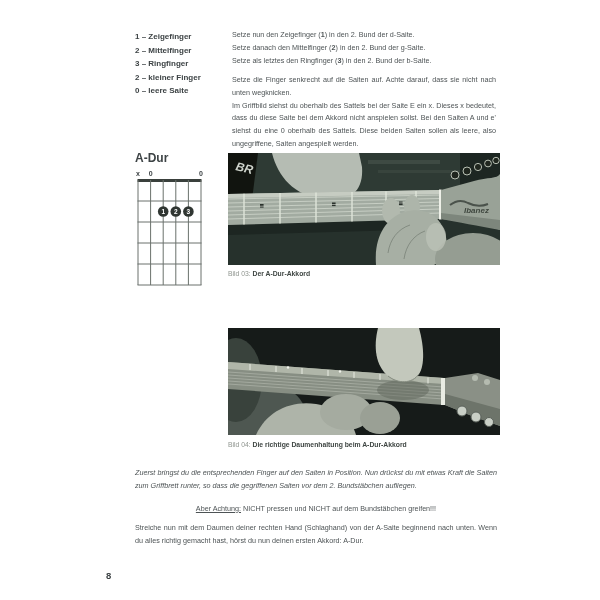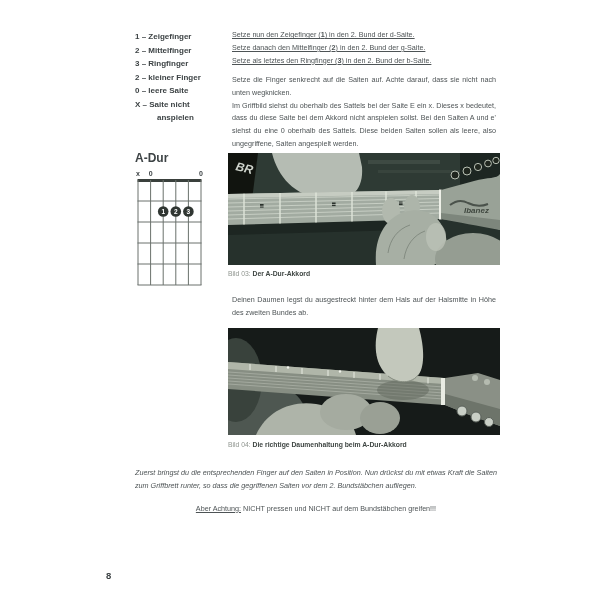--- a/index.html
+++ b/index.html
@@ -7,21 +7,21 @@
   .page { position:relative; width:600px; height:600px; background:#ffffff; overflow:hidden;padding-left:40px; }
   .abs { position:absolute; }
 
   .legend { left:135px; top:30px; width:86px; font-size:8px; font-weight:bold;
             color:#3d4345; line-height:13.5px; }
   .legend-item { padding-left:22px; text-indent:-22px; }
 
   .body-text { font-size:7.2px; line-height:12.9px; color:#4d5355; text-align:justify; }
   .intro { left:232px; top:29px; width:264px; }
   .steps { margin:0 0 6px 0; }
-  .step-line { display:block; text-align:left;text-decoration:underline; }
+  .step-line { display:block; text-align:left; }
   .step-num { font-weight:bold; }
   p.para { margin:0; }
 
   .chord-block { left:135px; top:151px; width:80px; }
   .chord-title { font-size:12px; font-weight:bold; color:#3d4345; margin:0 0 2px 0; }
   .chord-svg { display:block; overflow:visible; }
 
   .photo { background:#26312c; }
   .photo1 { left:228px; top:153px; width:272px; height:112px; }
   .photo2 { left:228px; top:328px; width:272px; height:107px; }
@@ -46,21 +46,20 @@
 <body>
 
 <div class="page">
 
   <div class="abs legend">
     <div class="legend-item">1 – Zeigefinger</div>
     <div class="legend-item">2 – Mittelfinger</div>
     <div class="legend-item">3 – Ringfinger</div>
     <div class="legend-item">2 – kleiner Finger</div>
     <div class="legend-item">0 – leere Saite</div>
-    <div class="legend-item">X – Saite nicht anspielen</div>
   </div>
 
   <div class="abs body-text intro">
     <div class="steps">
       <span class="step-line"><span>Setze nun den Zeigefinger (</span><span class="step-num">1</span><span>) in den 2. Bund der d-Saite.</span></span>
       <span class="step-line"><span>Setze danach den Mittelfinger (</span><span class="step-num">2</span><span>) in den 2. Bund der g-Saite.</span></span>
       <span class="step-line"><span>Setze als letztes den Ringfinger (</span><span class="step-num">3</span><span>) in den 2. Bund der b-Saite.</span></span>
     </div>
     <p class="para">Setze die Finger senkrecht auf die Saiten auf. Achte darauf, dass sie nicht nach unten wegknicken.</p>
     <p class="para">Im Griffbild siehst du oberhalb des Sattels bei der Saite E ein x. Dieses x bedeutet, dass du diese Saite bei dem Akkord nicht anspielen sollst. Bei den Saiten A und e' siehst du eine 0 oberhalb des Sattels. Diese beiden Saiten sollen als leere, also ungegriffene, Saiten angespielt werden.</p>
@@ -169,21 +168,20 @@
         <ellipse cx="208" cy="84" rx="10" ry="14" fill="#bcc2b7" opacity="0.8"></ellipse>
       </g>
     </svg>
   </div>
 
   <div class="abs caption caption1">
     <span class="caption-label">Bild 03:</span>
     <span class="caption-main">Der A-Dur-Akkord</span>
   </div>
 
-  <div class="abs body-text mid-text">Deinen Daumen legst du ausgestreckt hinter dem Hals auf der Halsmitte in Höhe des zweiten Bundes ab.</div>
 
   <div class="abs photo photo2">
     <svg width="272" height="107" viewBox="0 0 272 107">
       <rect width="272" height="107" fill="#14191
 7"></rect>
       <rect width="272" height="107" fill="#161b19"></rect>
       <ellipse cx="26" cy="88" rx="52" ry="36" fill="#4e5751"></ellipse>
       <ellipse cx="8" cy="52" rx="26" ry="42" fill="#39423c"></ellipse>
 
       <path d="M28,107 C38,84 62,72 88,76 C110,80 124,92 128,107 Z" fill="#aeb4a9"></path>
@@ -241,17 +239,18 @@
   </div>
 
   <div class="abs caption caption2">
     <span class="caption-label">Bild 04:</span>
     <span class="caption-main">Die richtige Daumenhaltung beim A-Dur-Akkord</span>
   </div>
 
   <div class="abs body-text bottom-text">
     <p class="para p1">Zuerst bringst du die entsprechenden Finger auf den Saiten in Position. Nun drückst du mit etwas Kraft die Saiten zum Griffbrett runter, so dass die gegriffenen Saiten vor dem 2. Bundstäbchen aufliegen.</p>
     <p class="para warn"><span class="warn-label">Aber Achtung:</span> <span>NICHT pressen und NICHT auf dem Bundstäbchen greifen!!!</span></p>
+    <p class="para">Streiche nun mit dem Daumen deiner rechten Hand (Schlaghand) von der A-Saite beginnend nach unten. Wenn du alles richtig gemacht hast, hörst du nun deinen ersten Akkord: A-Dur.</p>
   </div>
 
   <div class="abs page-number">8</div>
 
 </div>
 
 </body></html>

